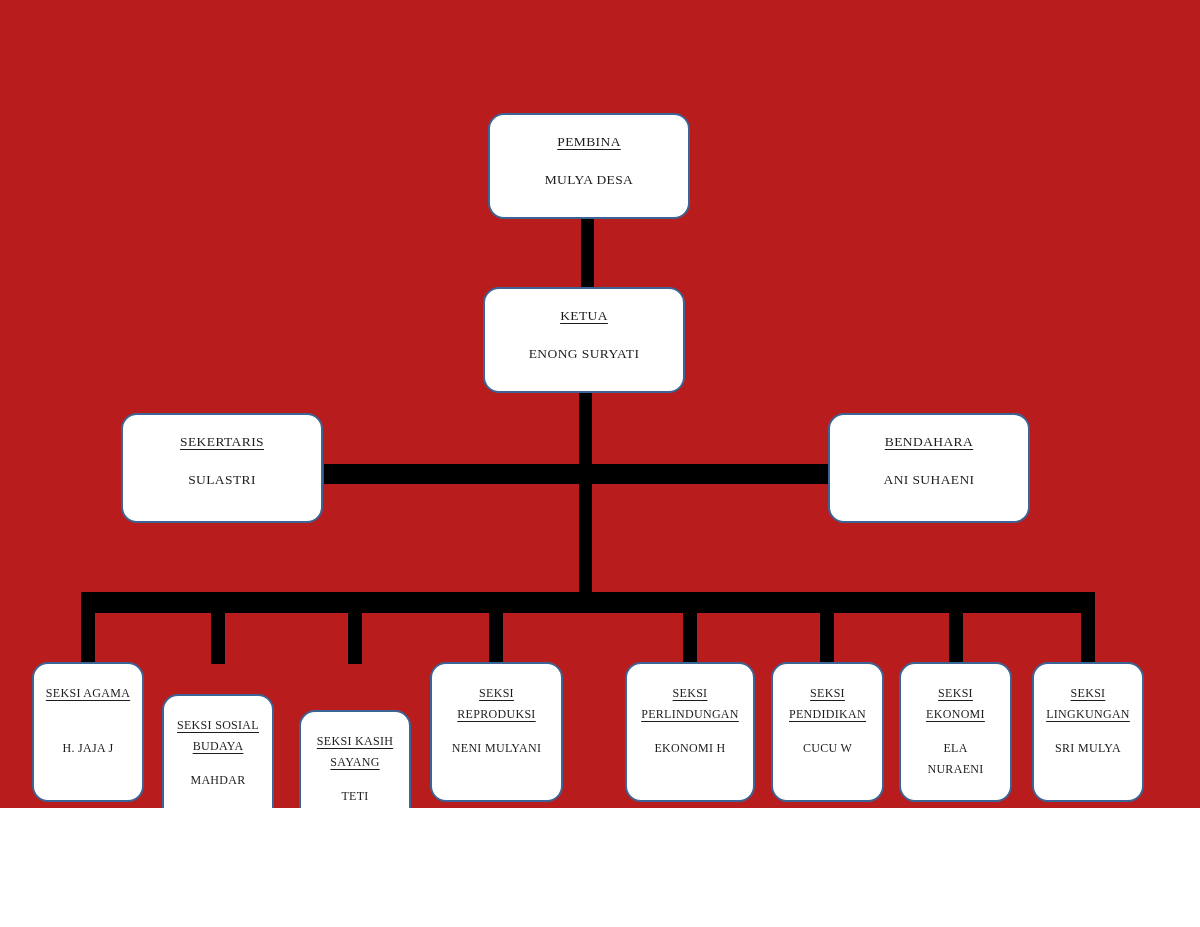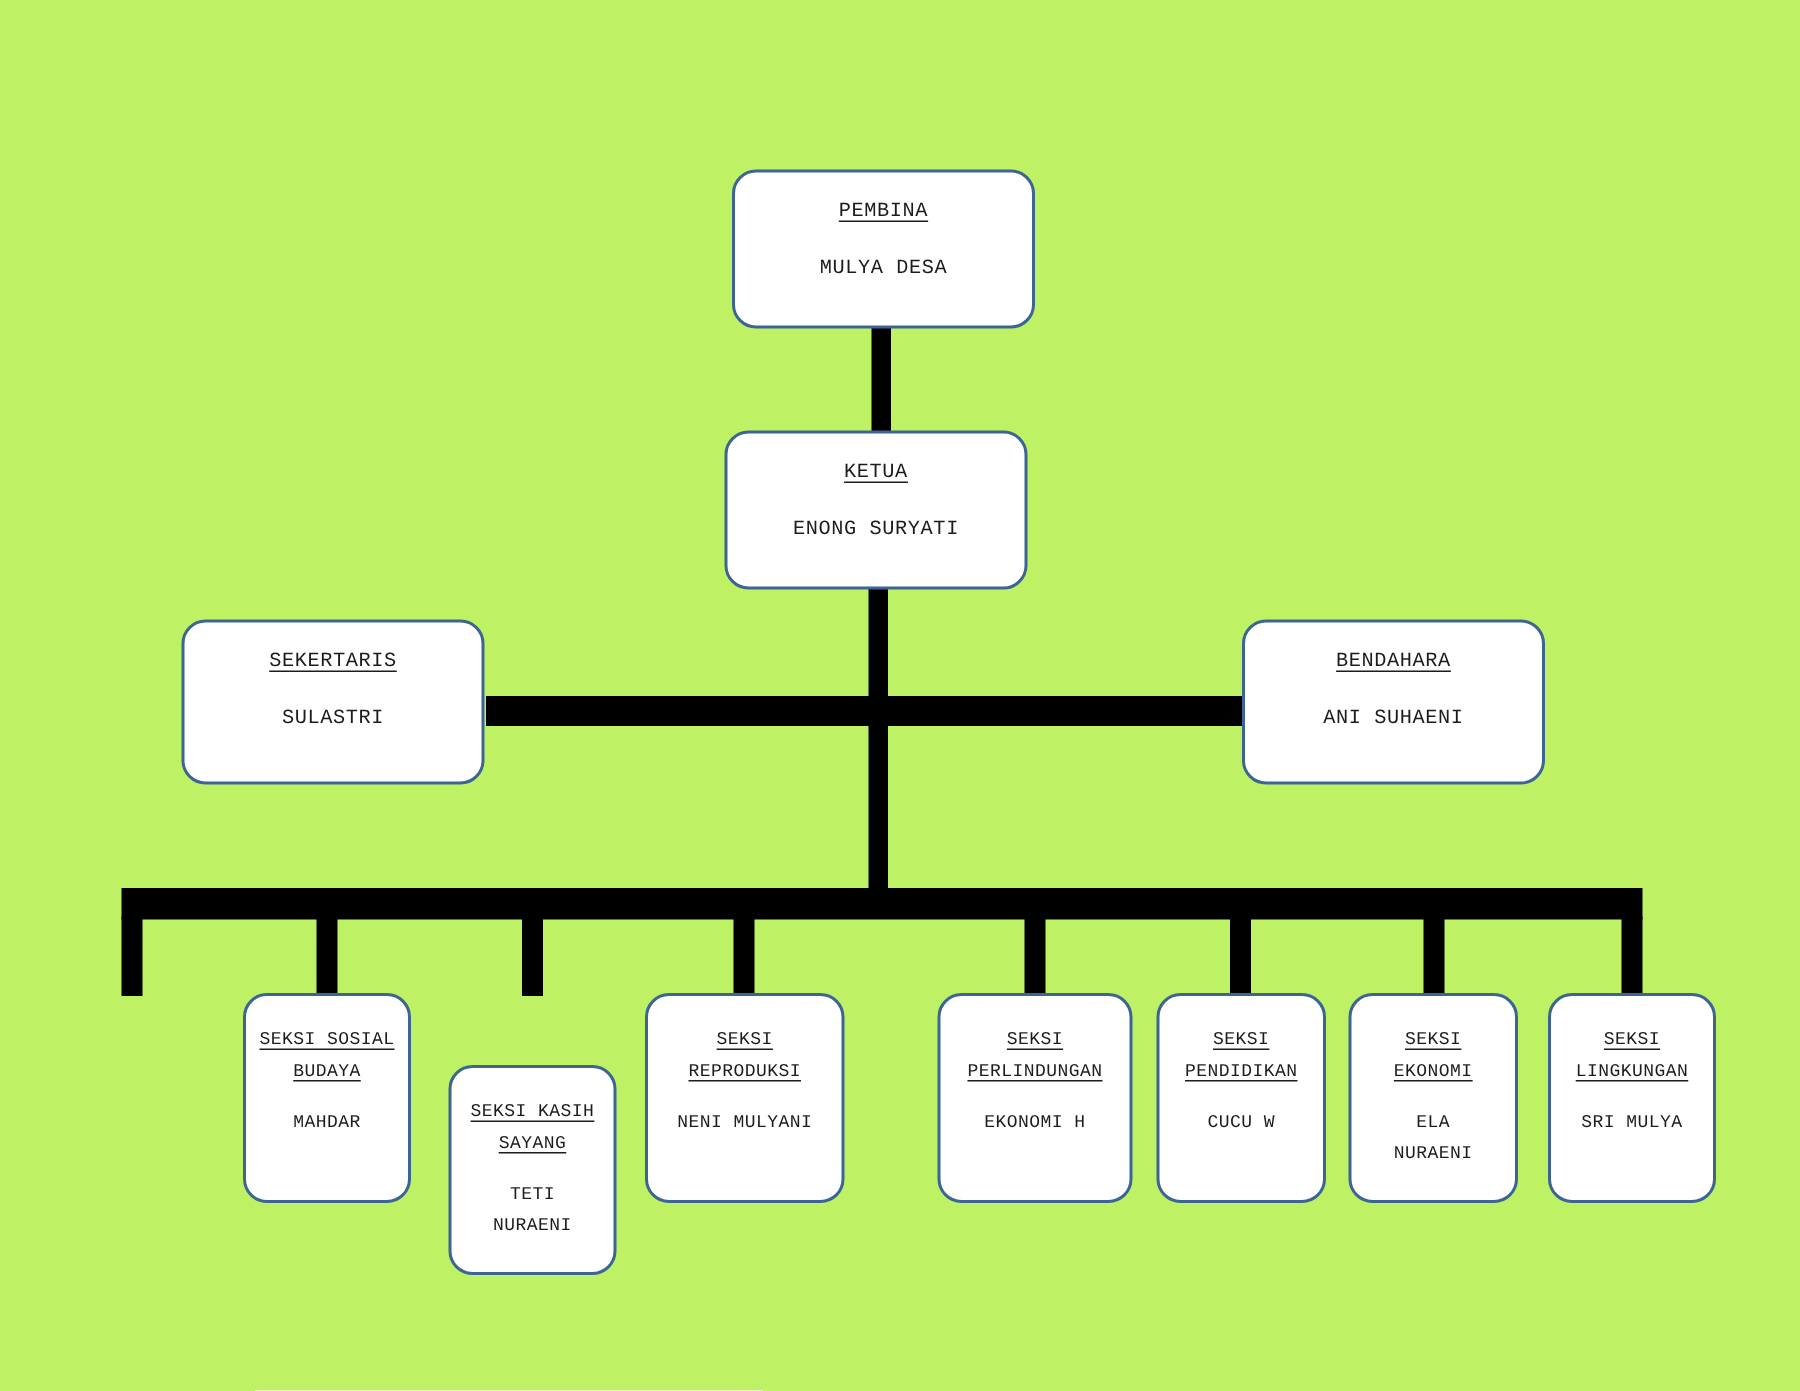--- a/index.html
+++ b/index.html
@@ -3,24 +3,24 @@
 <meta charset="utf-8">
 <style>
   html, body {
     margin: 0;
     padding: 0;
     background: #ffffff;
   }
   .canvas {
     position: relative;
     width: 1200px;
-    height: 927px;
-    background: #bef264;
+    height: 808px;
+    background: #b91c1c;
     overflow: hidden;
-    font-family: Liberation Mono, monospace;
+    font-family: Liberation Serif, serif;
     color: #1c1c1c;
   }
   .connector {
     position: absolute;
     background: #000000;
   }
   .node {
     position: absolute;
     box-sizing: border-box;
     background: #ffffff;
@@ -95,21 +95,25 @@
 
   <div class="node node-lg" style="left:121px; top:413px; width:202px; height:110px;">
     <div class="title">SEKERTARIS</div>
     <div class="name">SULASTRI</div>
   </div>
   <div class="node node-lg" style="left:828px; top:413px; width:202px; height:110px;">
     <div class="title">BENDAHARA</div>
     <div class="name">ANI SUHAENI</div>
   </div>
 
-  <div class="node node-sm" style="left:162px; top:662px; width:112px; height:140px;">
+  <div class="node node-sm" style="left:32px; top:662px; width:112px; height:140px;">
+    <div class="title">SEKSI AGAMA</div>
+    <div class="name">H. JAJA J</div>
+  </div>
+  <div class="node node-sm" style="left:162px; top:694px; width:112px; height:140px;">
     <div class="title">SEKSI SOSIAL
 BUDAYA</div>
     <div class="name">MAHDAR</div>
   </div>
   <div class="node node-sm" style="left:299px; top:662px; width:112px; height:140px;margin-top:48px;">
     <div class="title">SEKSI KASIH
 SAYANG</div>
     <div class="name">TETI
 NURAENI</div>
   </div>

